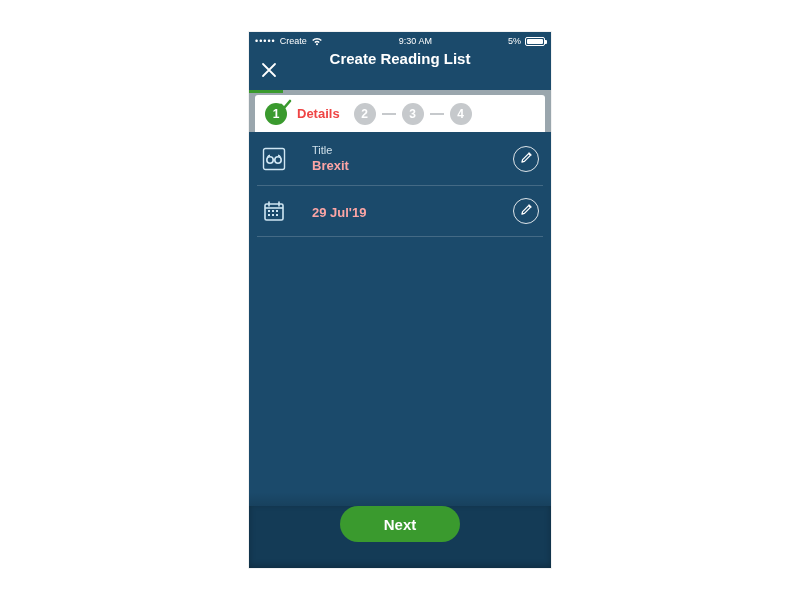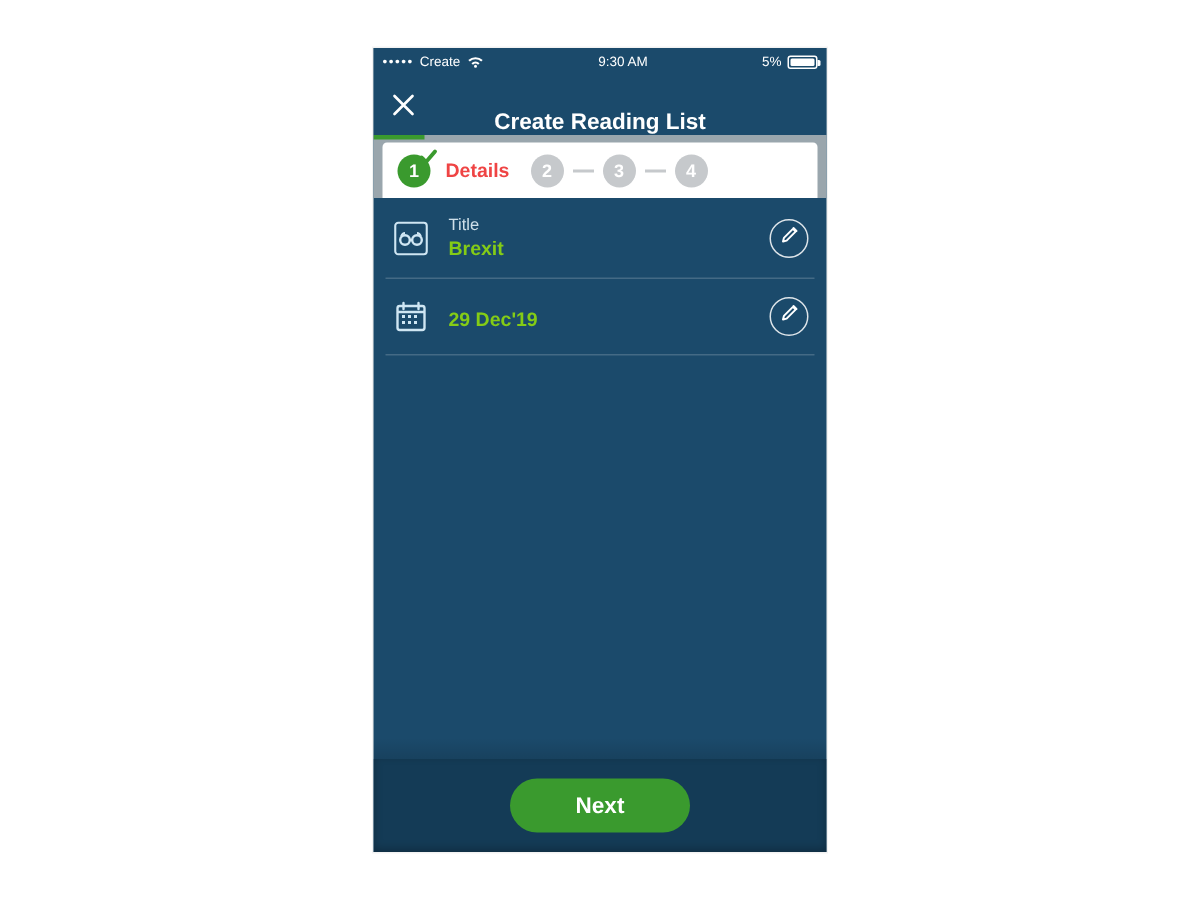--- a/index.html
+++ b/index.html
@@ -31,21 +31,21 @@
       position: relative;
     }
     .battery::after {
       content: ""; position: absolute; right: -3px; top: 2px;
       width: 2px; height: 4px; background: #fff; border-radius: 0 1px 1px 0;
     }
     .battery .fill { position: absolute; left: 1px; top: 1px; bottom: 1px; width: 16px; background: #fff; border-radius: 1px; }
     
     .navbar {
       height: 40px; background: #1b4a6b;
-      display: flex; align-items: flex-end; justify-content: center;
+      display: flex; align-items: flex-start; justify-content: center;
       position: relative;
       color: #fff; font-size: 15px; font-weight: 600;
     }
     .navbar .close {
       position: absolute; left: 10px; top: 50%; transform: translateY(-50%);
       width: 20px; height: 20px; cursor: pointer;
     }
     .navbar .close svg { display: block; }
     
     .stepbar-wrap {
@@ -73,40 +73,40 @@
       width: 13px; height: 13px;
     }
     .step-label { font-size: 13px; font-weight: 600; color: #ef4444; margin: 0 8px 0 4px; }
     .connector { width: 14px; height: 2px; background: #c6c9cc; }
     
     .content { padding: 0 8px; }
     .row {
       display: flex; align-items: center;
       padding: 12px 4px;
       border-bottom: 1px solid rgba(255,255,255,0.18);
-      gap: 12px;
+      gap: 25px;
     }
     .row .icon-slot {
       width: 26px; height: 26px; flex: 0 0 26px;
       display: flex; align-items: center; justify-content: center;
     }
     .row .texts { flex: 1; color: #fff; }
     .row .label { font-size: 11px; color: #cfe0ea; font-weight: 400; }
-    .row .value { font-size: 13px; color: #84cc16; font-weight: 600; margin-top: 2px; }
+    .row .value { font-size: 13px; color: #fca5a5; font-weight: 600; margin-top: 2px; }
     .edit-btn {
       width: 26px; height: 26px; border-radius: 50%;
       border: 1.5px solid rgba(255,255,255,0.85);
       display: flex; align-items: center; justify-content: center;
       cursor: pointer;
     }
     
     .footer {
       position: absolute; left: 0; right: 0; bottom: 0;
       height: 62px; background: #143b56;
-      display: flex; align-items: center; justify-content: center;
+      display: flex; align-items: flex-start; justify-content: center;
       box-shadow: 0 -2px 6px rgba(0,0,0,0.25) inset;
     }
     .next-btn {
       background: #3a9a2e; color: #fff;
       border: none; border-radius: 20px;
       height: 36px; padding: 0 44px;
       font-size: 15px; font-weight: 700;
       cursor: pointer;
     }
     .footer::before {
@@ -207,21 +207,21 @@
             <rect x="6" y="11" width="2" height="2"></rect>
               <rect x="10" y="11" width="2" height="2"></rect>
               <rect x="14" y="11" width="2" height="2"></rect>
             <rect x="6" y="15" width="2" height="2"></rect>
               <rect x="10" y="15" width="2" height="2"></rect>
               <rect x="14" y="15" width="2" height="2"></rect>
           </g>
         </svg>
       </span>
       <div class="texts">
-        <div class="value">29 Dec'19</div>
+        <div class="value">29 Jul'19</div>
       </div>
       <span class="edit-btn">
         <span>
           <svg width="13" height="13" viewBox="0 0 13 13">
               <path d="M2 11l.6-2.4 6-6 1.8 1.8-6 6L2 11zM9 2l2 2" stroke="#fff" stroke-width="1.3" fill="none" stroke-linejoin="round" stroke-linecap="round"></path>
             </svg>
         </span>
       </span>
     </div>
 

